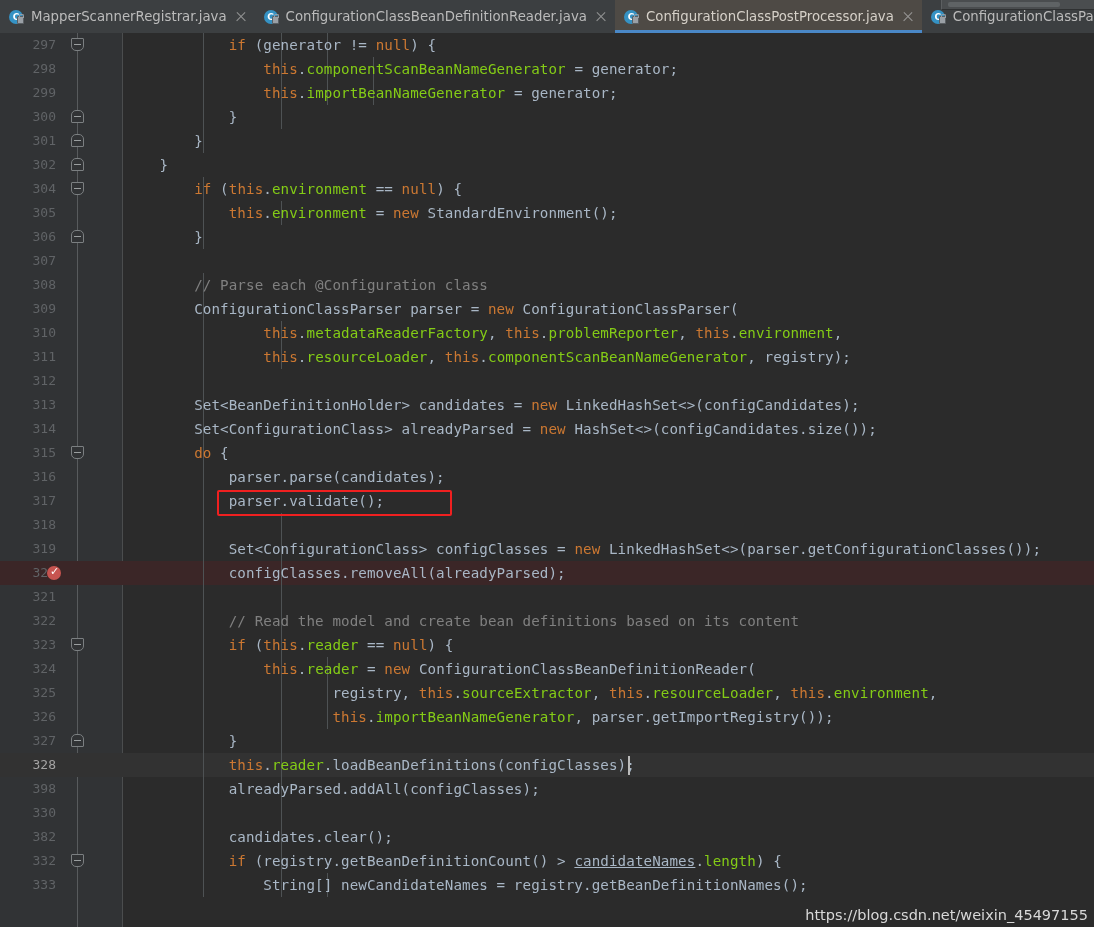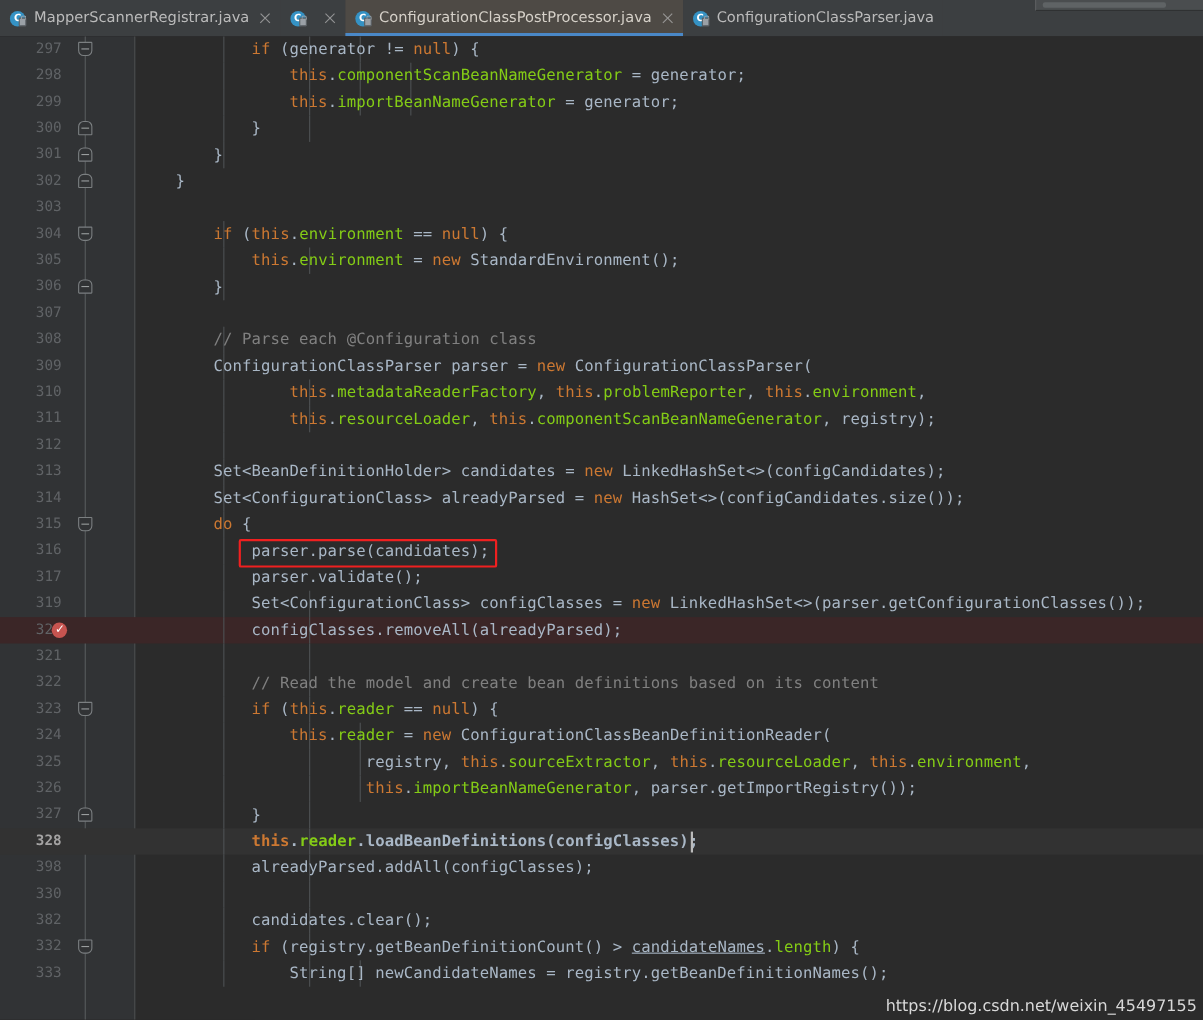--- a/index.html
+++ b/index.html
@@ -167,21 +167,21 @@
     position: absolute;
     left: 0; top: 0;
     width: 1094px;
     height: 894px;
   }
   .row {
     position: relative;
     height: 24px;
     width: 1094px;
   }
-  .row.caret-line { background: #323232; font-weight: bold; }
+  .row.caret-line { background: #323232; }
   .row.exec-line  { background: #3b2627; }
   .lineno {
     position: absolute;
     left: 0; top: 0;
     width: 56px;
     height: 24px;
     line-height: 24px;
     text-align: right;
     font-family: "DejaVu Sans Mono", "Liberation Mono", monospace;
     font-size: 13px;
@@ -293,20 +293,21 @@
         </span>
         <span class="tab-label">MapperScannerRegistrar.java</span>
         <span class="tab-close"></span>
       </div>
       <div class="tab">
         <span class="tab-icon">
           <span class="disc"></span>
           <span class="letter">C</span>
           <span class="lock"></span>
         </span>
+        <span class="tab-label">ConfigurationClassBeanDefinitionReader.java</span>
         <span class="tab-close"></span>
       </div>
       <div class="tab active">
         <span class="tab-icon">
           <span class="disc"></span>
           <span class="letter">C</span>
           <span class="lock"></span>
         </span>
         <span class="tab-label">ConfigurationClassPostProcessor.java</span>
         <span class="tab-close"></span>
@@ -365,24 +366,20 @@
           <div class="fold close"></div>
           <div class="guide" style="left: 203px;"></div>
           <div class="code"><span class="plain">        }</span></div>
         </div>
         <div class="row">
           <div class="lineno">302</div>
           <div class="fold close"></div>
           <div class="code"><span class="plain">    }</span></div>
         </div>
         <div class="row">
-          <div class="lineno">303</div>
-          <div class="code"></div>
-        </div>
-        <div class="row">
           <div class="lineno">304</div>
           <div class="fold open"></div>
           <div class="guide" style="left: 203px;"></div>
           <div class="code"><span class="plain">        </span><span class="kw">if</span><span class="plain"> (</span><span class="kw">this</span><span class="plain">.</span><span class="fld">environment</span><span class="plain"> == </span><span class="kw">null</span><span class="plain">) {</span></div>
         </div>
         <div class="row">
           <div class="lineno">305</div>
           <div class="guide" style="left: 203px;"></div>
           <div class="guide" style="left: 281px;"></div>
           <div class="code"><span class="plain">            </span><span class="kw">this</span><span class="plain">.</span><span class="fld">environment</span><span class="plain"> = </span><span class="kw">new</span><span class="plain"> StandardEnvironment();</span></div>
@@ -442,20 +439,26 @@
         </div>
         <div class="row">
           <div class="lineno">316</div>
           <div class="guide" style="left: 203px;"></div>
           <div class="code"><span class="plain">            parser.parse(candidates);</span></div>
         </div>
         <div class="row">
           <div class="lineno">317</div>
           <div class="guide" style="left: 203px;"></div>
           <div class="code"><span class="plain">            parser.validate();</span></div>
+        </div>
+        <div class="row">
+          <div class="lineno">318</div>
+          <div class="guide" style="left: 203px;"></div>
+          <div class="guide" style="left: 281px;"></div>
+          <div class="code"></div>
         </div>
         <div class="row">
           <div class="lineno">319</div>
           <div class="guide" style="left: 203px;"></div>
           <div class="guide" style="left: 281px;"></div>
           <div class="code"><span class="plain">            Set&lt;ConfigurationClass&gt; configClasses = </span><span class="kw">new</span><span class="plain"> LinkedHashSet&lt;&gt;(parser.getConfigurationClasses());</span></div>
         </div>
         <div class="row exec-line">
           <div class="lineno">320</div>
           <div class="breakpoint">

